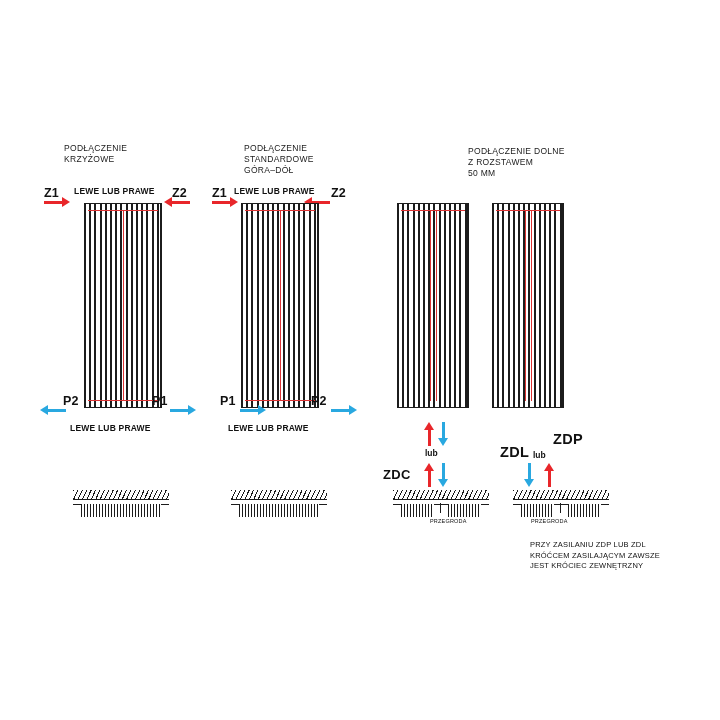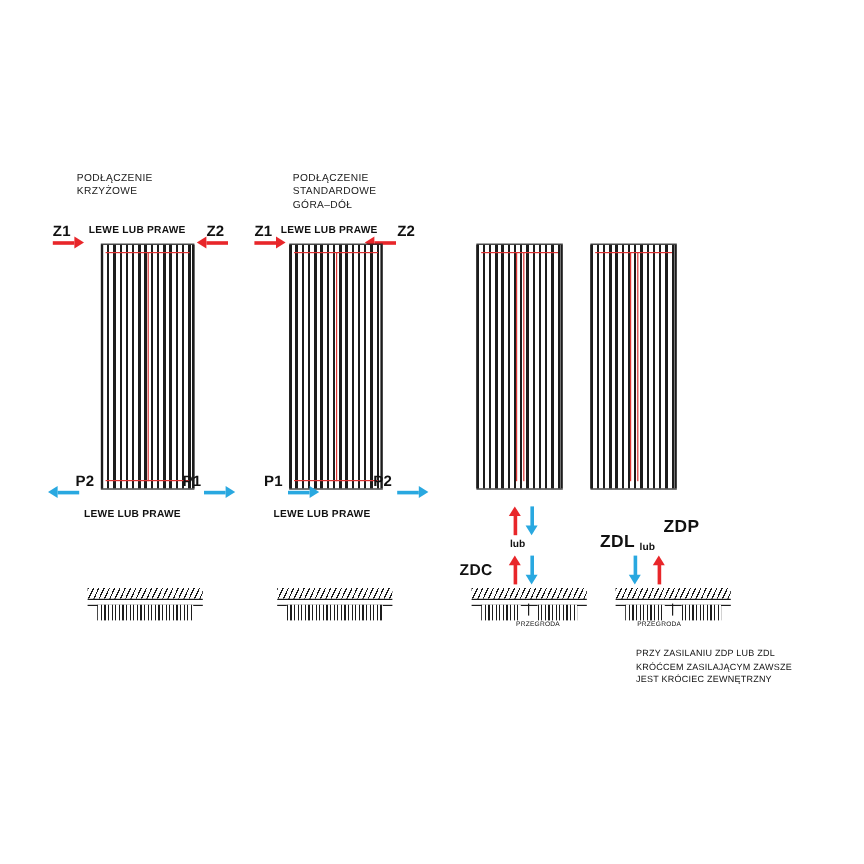--- a/index.html
+++ b/index.html
@@ -270,20 +270,23 @@
   </div>
 
   <div class="abs lbl-bold" style="left:228px; top:423px;">LEWE LUB PRAWE</div>
 
   <div class="floor" style="left:231px; top:490px; width:96px; height:30px;">
     <div class="hatch" style="top:0;"></div>
     <div class="plate" style="top:9px;"></div>
     <div class="combs" style="top:14px;"></div>
   </div>
 
+  <div class="abs cap" style="left:468px; top:146px;">PODŁĄCZENIE DOLNE
+Z ROZSTAWEM
+50 MM</div>
 
   <div class="rad" style="left:397px; top:203px; width:72px; height:205px;">
     <div class="rad-edge-l"></div>
     <div class="rad-edge-r"></div>
     <div class="redline redline-h" style="left:4px; right:4px; top:6px;"></div>
     <div class="redline redline-v" style="left:46%; top:6px; bottom:6px;"></div>
     <div class="redline redline-v" style="left:54%; top:6px; bottom:6px;"></div>
   </div>
 
   <div class="arrow-v" style="left:424px; top:422px; width:11px; height:24px;">

